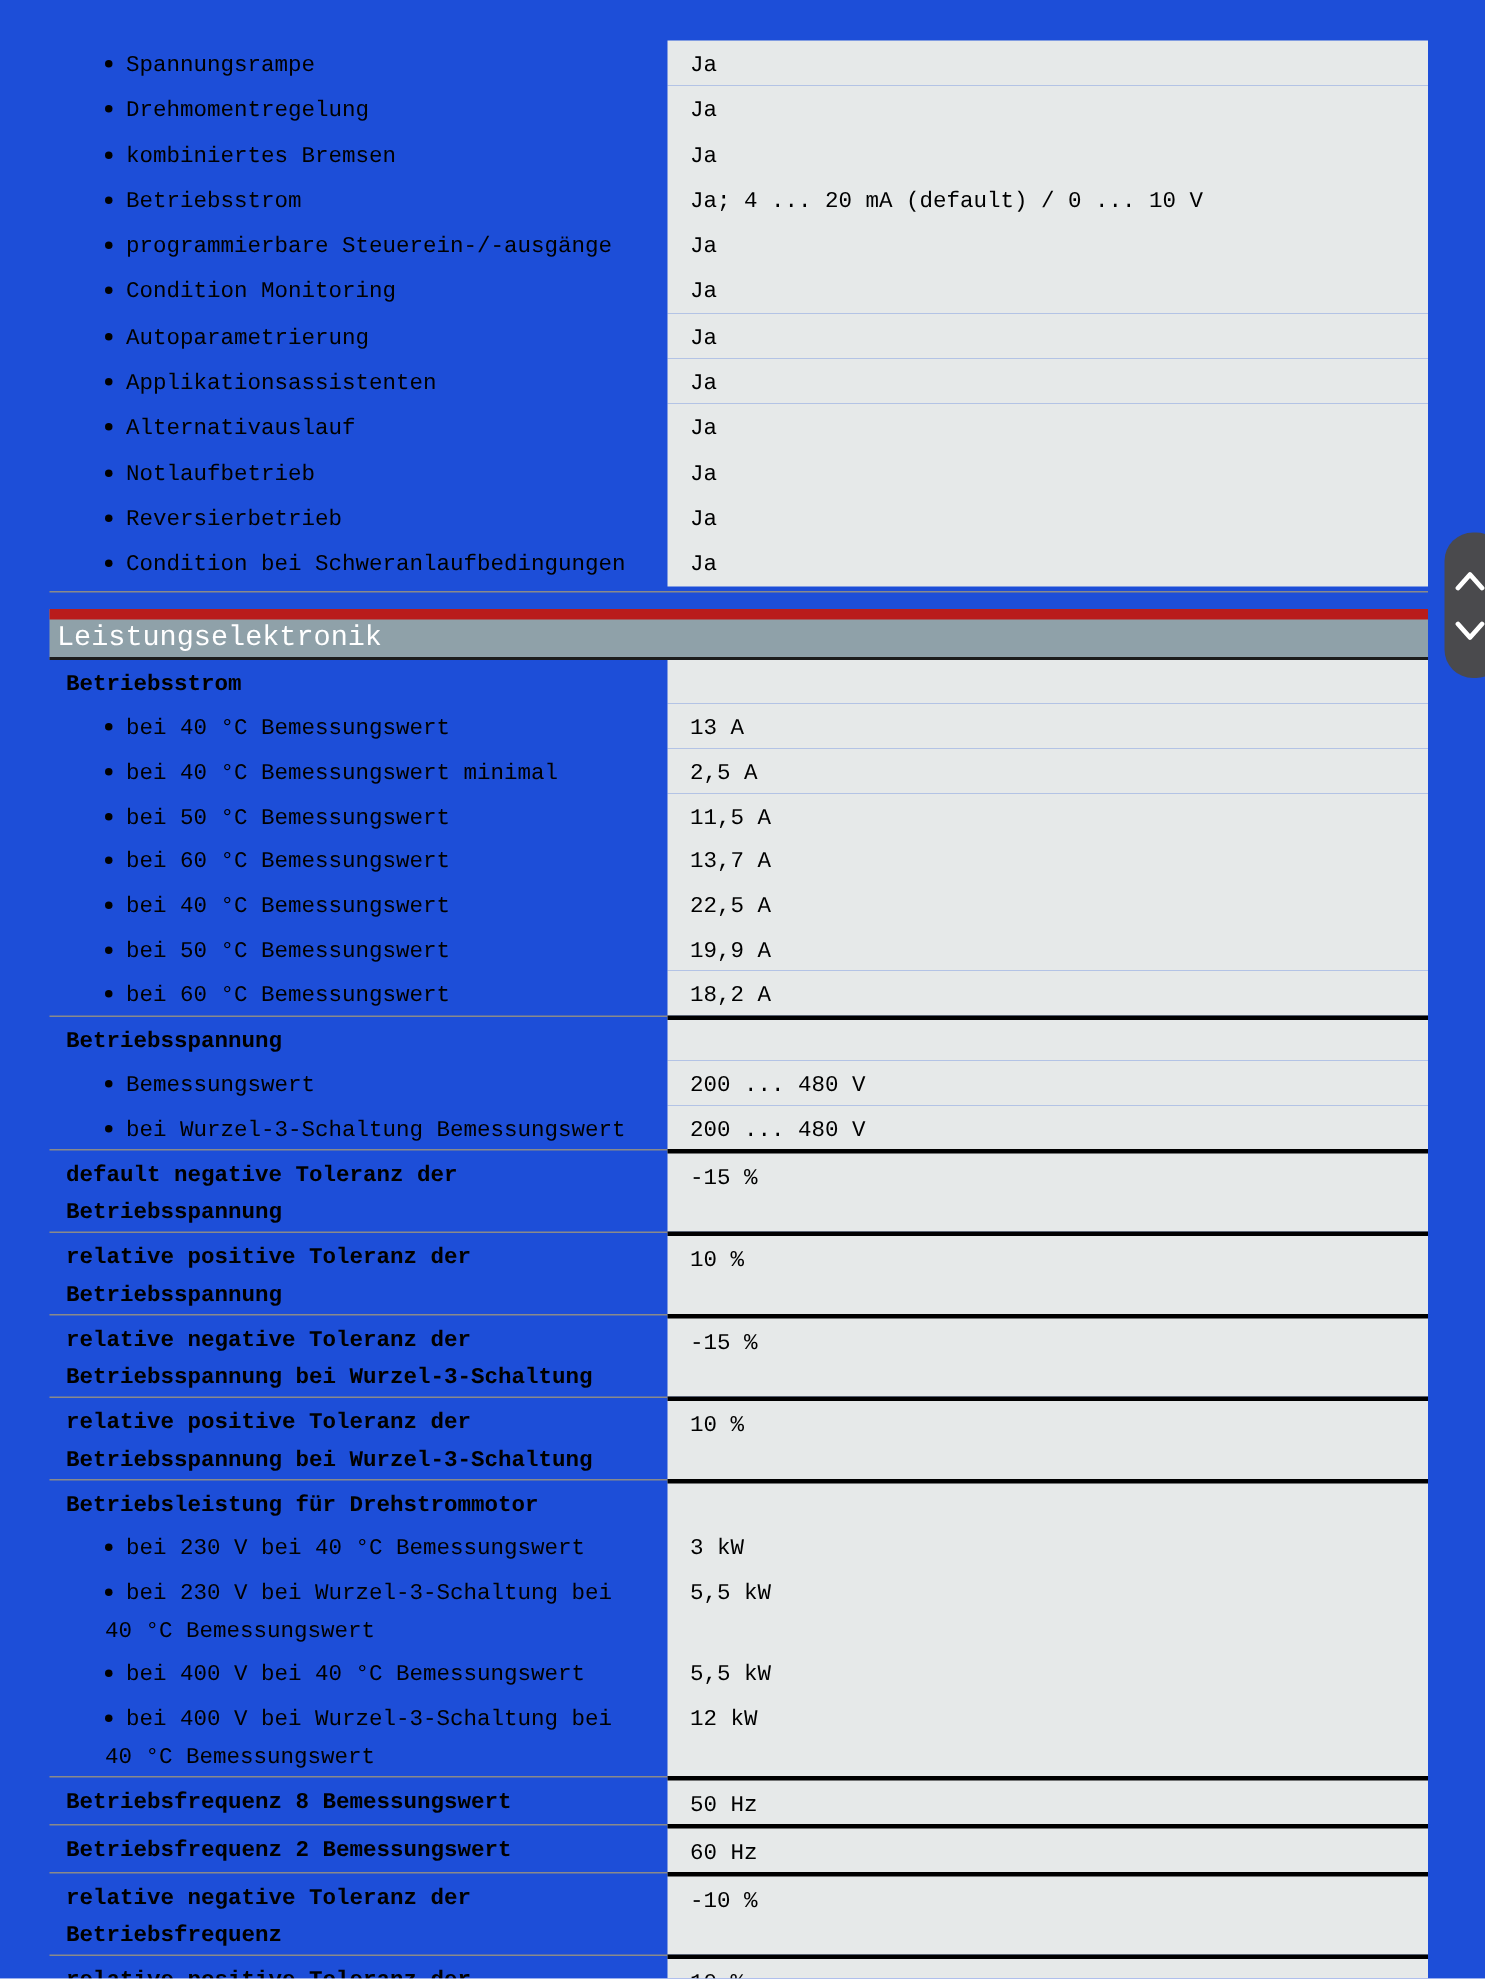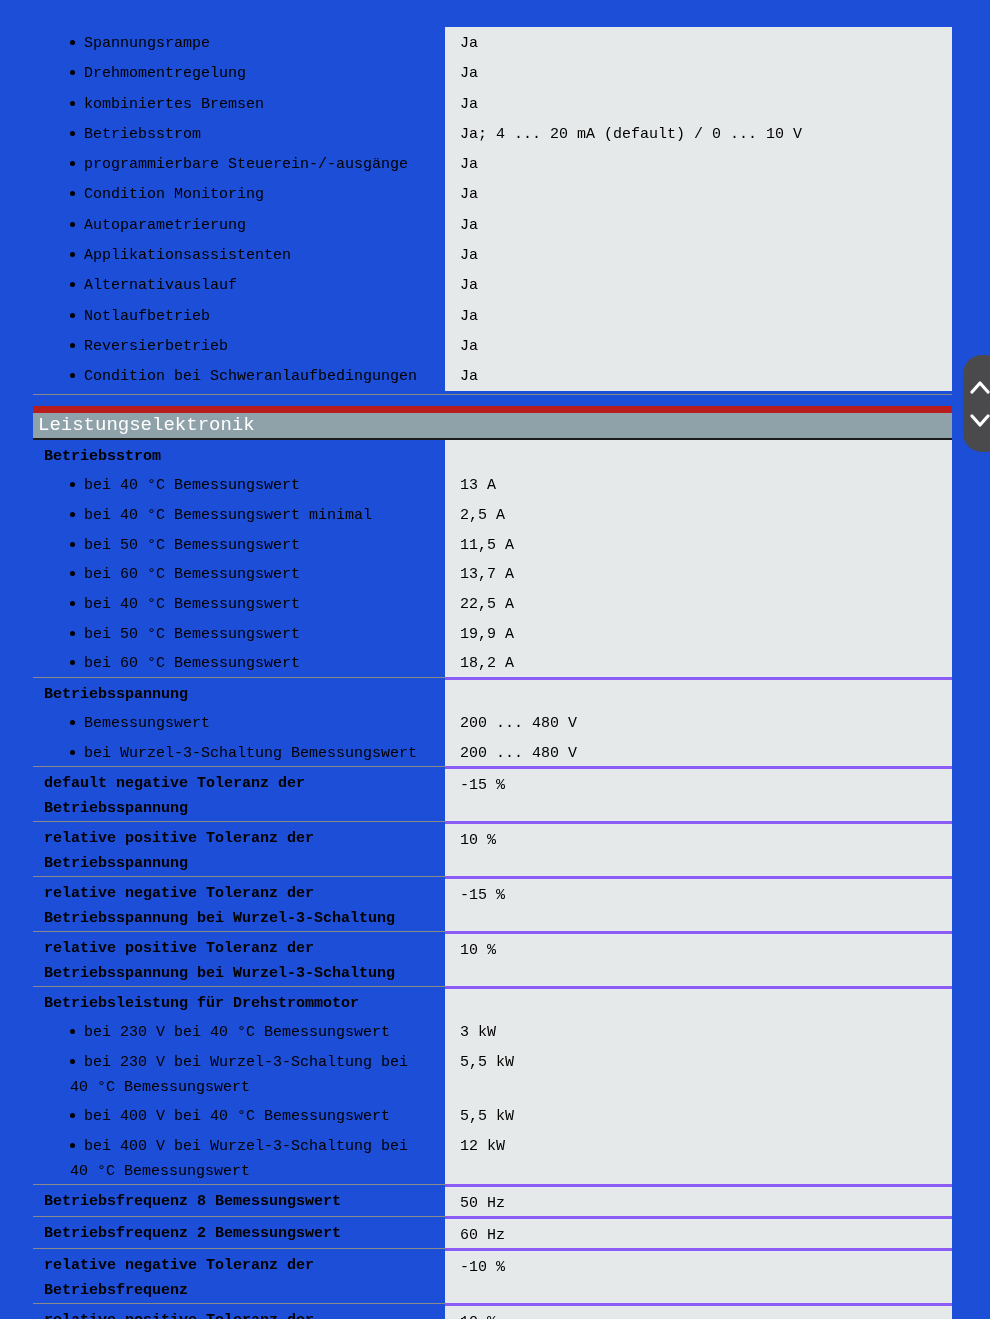--- a/index.html
+++ b/index.html
@@ -25,21 +25,21 @@
     padding:4px 10px 0 37px;background:transparent;
   }
   .lbl.plain{padding-left:11px;font-weight:bold;}
   .val{
     flex:1;box-sizing:border-box;line-height:25px;
     padding:4px 8px 0 15px;background:var(--value_cell_bg);
   }
   .f-row{height:30.3px;}
   .s-row{min-height:29.7px;}
   .s-row.sep .lbl{border-top:1px solid var(--separator);}
-  .s-row.sep .val{border-top:3px solid #8b5cf6;}
+  .s-row.sep .val{border-top:3px solid #000000;}
   .dot{
     display:inline-block;width:5px;height:5px;border-radius:50%;
     background:#000;margin-right:9px;vertical-align:2px;
   }
   .divider{margin-top:3px;height:1px;background:var(--separator);}
   .section-bar{
     margin-top:11px;height:25px;line-height:24px;
     background:var(--section_bar_bg);color:var(--section_bar_text);
     border-top:7px solid #b91c1c;border-bottom:2px solid var(--section_bar_border);
     padding-left:5px;font-size:19px;box-sizing:content-box;

